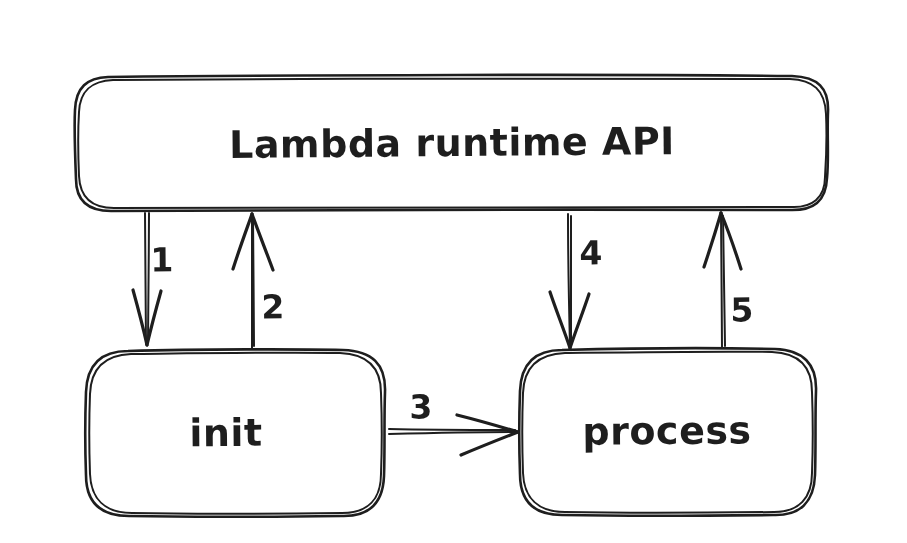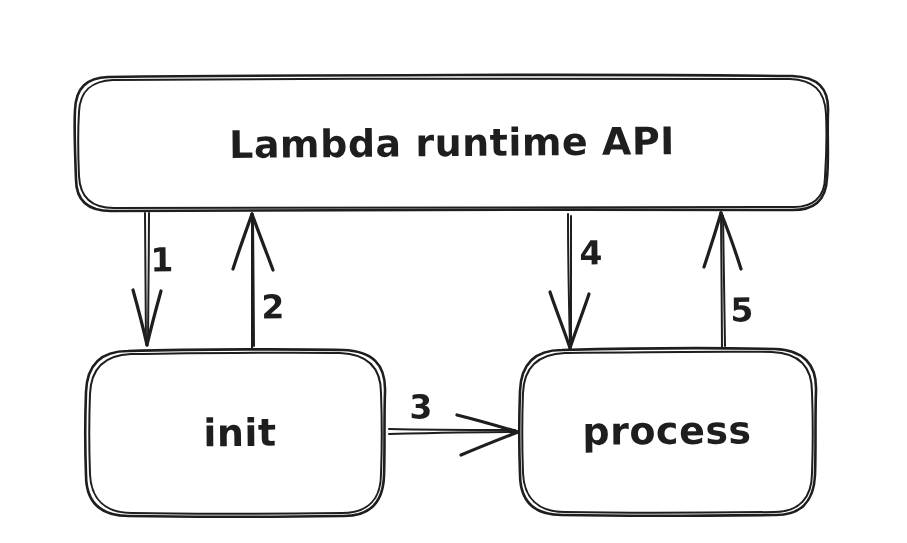--- a/index.html
+++ b/index.html
@@ -145,21 +145,21 @@
     <g>
       <path class="sketch" stroke-width="2" d="M 722 324 C 722 280, 721 232, 721 190"></path>
       <path class="sketch" stroke-width="2" d="M 725 322 C 724 280, 724 234, 723 192"></path>
       <path class="sketch" stroke-width="3.2" d="M 704 243 C 710 225, 716 206, 721 189"></path>
       <path class="sketch" stroke-width="3.2" d="M 741 245 C 735 226, 728 206, 721 189"></path>
     </g>
   </svg>
 
   <div class="lbl node-lbl" style="left:452px; top:119px;">Lambda runtime API</div>
 
-  <div class="lbl node-lbl" style="left:240px; top:409px;">init</div>
+  <div class="lbl node-lbl" style="left:226px; top:409px;">init</div>
 
   <div class="lbl node-lbl" style="left:667px; top:407px;">process</div>
 
   <div class="lbl edge-lbl" style="left:162px; top:236px;">1</div>
 
   <div class="lbl edge-lbl" style="left:273px; top:283px;">2</div>
 
   <div class="lbl edge-lbl" style="left:421px; top:383px;">3</div>
 
   <div class="lbl edge-lbl" style="left:591px; top:229px;">4</div>

